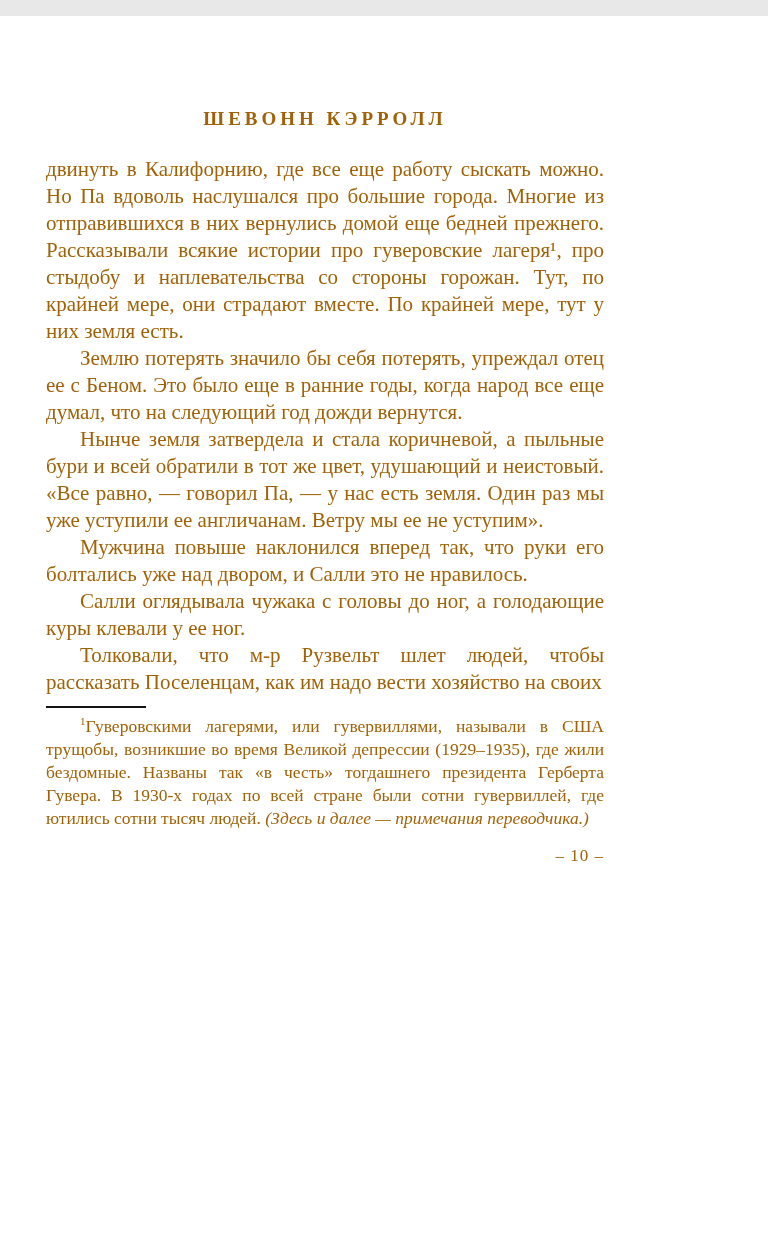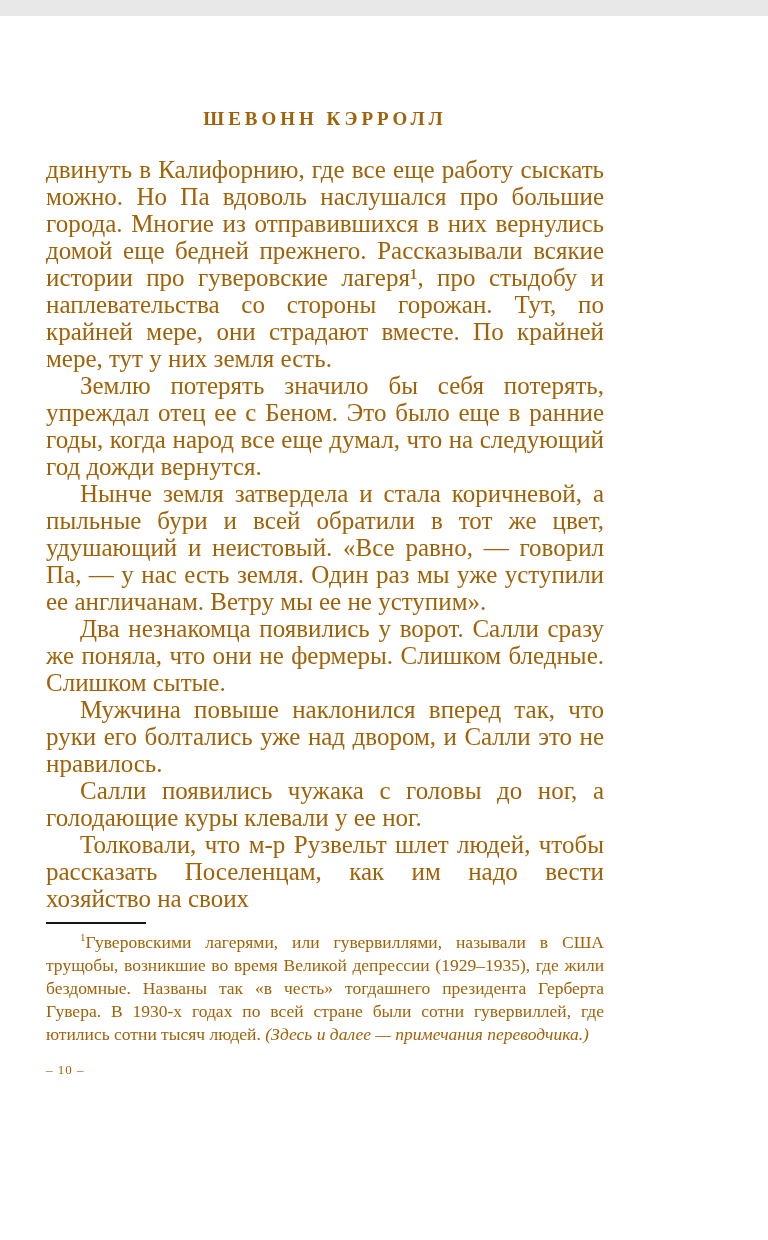--- a/index.html
+++ b/index.html
@@ -23,21 +23,21 @@
     width: 558px;
     text-align: center;
     font-size: 19px;
     font-weight: bold;
     letter-spacing: 4px;
     white-space: nowrap;
   }
   .body-text {
     margin-top: 26px;
     width: 558px;
-    font-size: 25px;
+    font-size: 21px;
     line-height: 27px;
     text-align: justify;
   }
   .body-text p {
     margin: 0;
     text-indent: 34px;
   }
   .body-text p.first {
     text-indent: 0;
   }
@@ -57,39 +57,38 @@
   }
   .footnote sup {
     font-size: 11px;
     line-height: 0;
   }
   .footnote i {
   }
   .page-number {
     margin-top: 16px;
     width: 558px;
-    text-align: left;
-    font-size: 13px;
+    text-align: right;
+    font-size: 17px;
     letter-spacing: 1px;
   }
 </style>
 </head>
 <body>
 
 <div class="page">
 
   <div class="running-header">ШЕВОНН КЭРРОЛЛ</div>
 
   <div class="body-text">
     <p class="first">двинуть в Калифорнию, где все еще работу сыскать можно. Но Па вдоволь наслушался про большие города. Многие из отправившихся в них вернулись домой еще бедней прежнего. Рассказывали всякие истории про гуверовские лагеря¹, про стыдобу и наплевательства со стороны горожан. Тут, по крайней мере, они страдают вместе. По крайней мере, тут у них земля есть.</p>
     <p>Землю потерять значило бы себя потерять, упреждал отец ее с Беном. Это было еще в ранние годы, когда народ все еще думал, что на следующий год дожди вернутся.</p>
     <p>Нынче земля затвердела и стала коричневой, а пыльные бури и всей обратили в тот же цвет, удушающий и неистовый. «Все равно, — говорил Па, — у нас есть земля. Один раз мы уже уступили ее англичанам. Ветру мы ее не уступим».</p>
-    <p>Два незнакомца появились у ворот. Салли сразу же поняла, что они не фермеры. Слишком бледные. Слишком сытые.</p>
     <p>Мужчина повыше наклонился вперед так, что руки его болтались уже над двором, и Салли это не нравилось.</p>
-    <p>Салли появились чужака с головы до ног, а голодающие куры клевали у ее ног.</p>
+    <p>Салли оглядывала чужака с головы до ног, а голодающие куры клевали у ее ног.</p>
     <p>Толковали, что м-р Рузвельт шлет людей, чтобы рассказать Поселенцам, как им надо вести хозяйство на своих</p>
   </div>
 
   <div class="footnote-sep"></div>
 
   <div class="footnote"><sup>1</sup><span>Гуверовскими лагерями, или гувервиллями, называли в США трущобы, возникшие во время Великой депрессии (1929–1935), где жили бездомные. Названы так «в честь» тогдашнего президента Герберта Гувера. В 1930-х годах по всей стране были сотни гувервиллей, где ютились сотни тысяч людей. </span><i>(Здесь и далее — примечания переводчика.)</i></div>
 
   <div class="page-number">– 10 –</div>
 
 </div>

